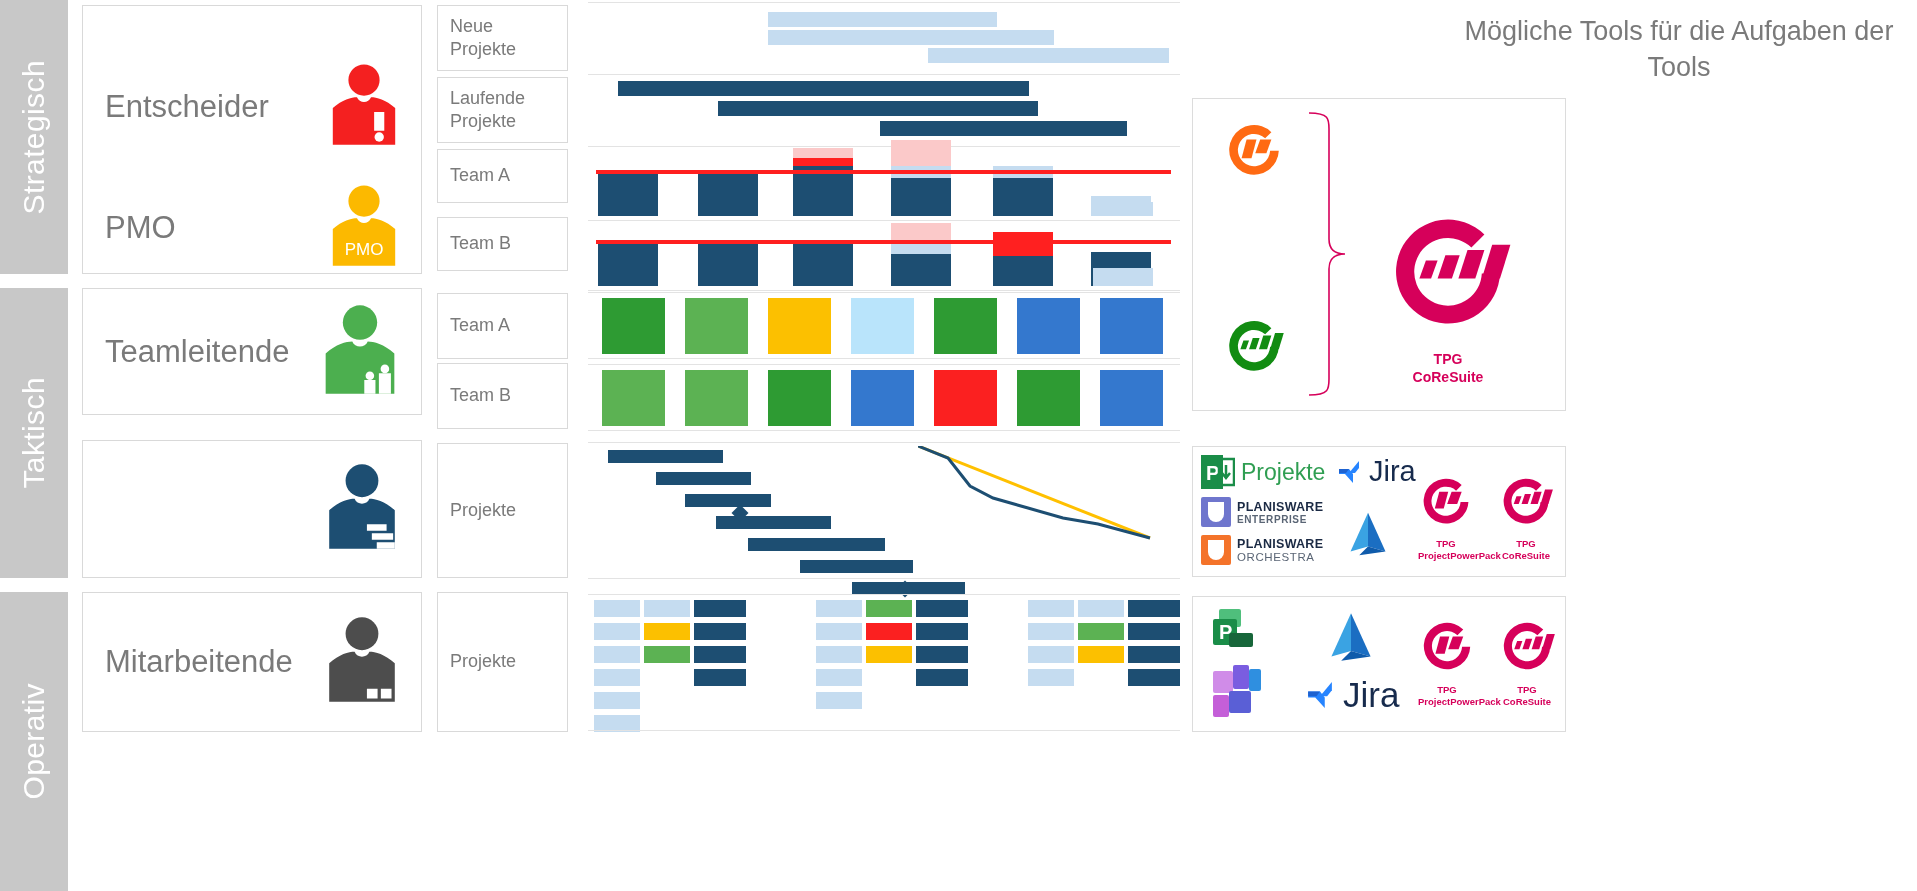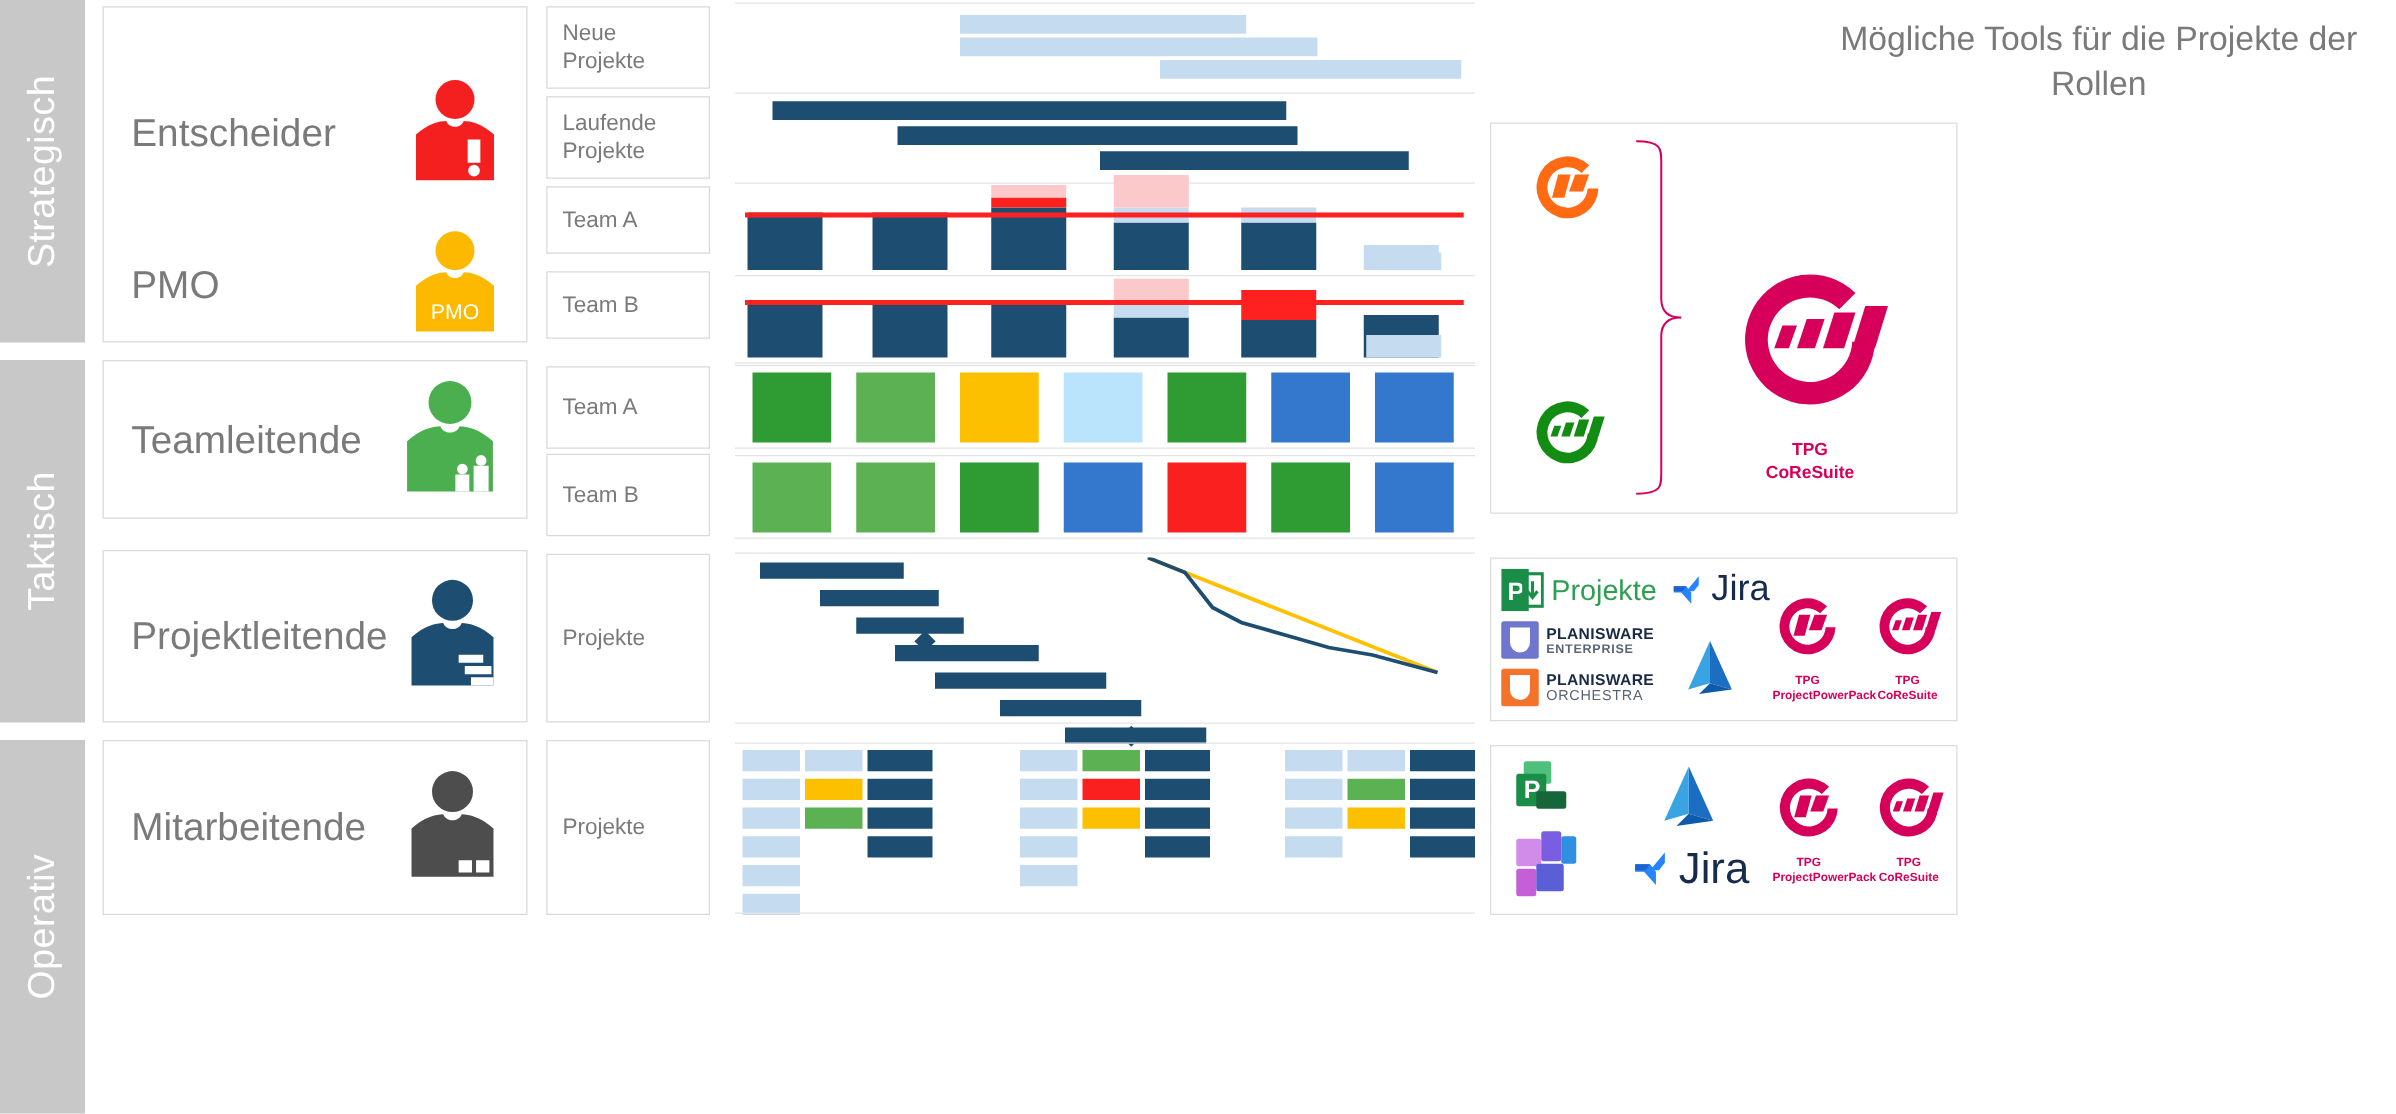--- a/index.html
+++ b/index.html
@@ -78,21 +78,20 @@
       <div class="role-icon"><svg width="86" height="91" viewBox="0 0 100 106">
           <circle cx="50" cy="21" r="20" fill="#4caf4f"></circle>
           <path d="M10 57 C22 46 34 43 41 43 C44 51 56 51 59 43 C66 43 78 46 90 57 L90 104 L10 104 Z" fill="#4caf4f"></path>
           <path d="M55 88 h13 v16 h-13 Z" fill="#fff"></path>
           <path d="M72 80 h14 v24 h-14 Z" fill="#fff"></path>
           <circle cx="61.5" cy="83" r="5" fill="#fff"></circle>
           <circle cx="79" cy="75" r="5" fill="#fff"></circle>
         </svg></div>
     </div>
     <div class="role-card" style="top: 440px; height: 138px;">
-      <div class="role-label">Projektleitende</div>
       <div class="role-icon"><svg width="82" height="87" viewBox="0 0 100 106">
           <circle cx="50" cy="21" r="20" fill="#1d4e72"></circle>
           <path d="M10 57 C22 46 34 43 41 43 C44 51 56 51 59 43 C66 43 78 46 90 57 L90 104 L10 104 Z" fill="#1d4e72"></path>
           <path d="M56 74 h24 v8 h-24 Z" fill="#fff"></path>
           <path d="M62 85 h26 v8 h-26 Z" fill="#fff"></path>
           <path d="M68 96 h22 v8 h-22 Z" fill="#fff"></path>
         </svg></div>
     </div>
     <div class="role-card" style="top: 592px; height: 140px;">
       <div class="role-label">Mitarbeitende</div>
@@ -250,21 +249,21 @@
       <div class="bar" style="left: 540px; top: 27px; width: 52px; height: 17px; background: rgb(29, 78, 114);"></div>
       <div class="bar" style="left: 440px; top: 50px; width: 46px; height: 17px; background: rgb(197, 220, 240);"></div>
       <div class="bar" style="left: 490px; top: 50px; width: 46px; height: 17px; background: rgb(252, 192, 0);"></div>
       <div class="bar" style="left: 540px; top: 50px; width: 52px; height: 17px; background: rgb(29, 78, 114);"></div>
       <div class="bar" style="left: 440px; top: 73px; width: 46px; height: 17px; background: rgb(197, 220, 240);"></div>
       <div class="bar" style="left: 540px; top: 73px; width: 52px; height: 17px; background: rgb(29, 78, 114);"></div>
     </div>
     <div class="viz-line-top" style="top: 730px;"></div>
   </div>
 
-<div class="right-title">Mögliche Tools für die Projekte der Rollen</div>
+<div class="right-title">Mögliche Tools für die Aufgaben der Tools</div>
 <div id="tools">
     <div class="tool-panel" style="left: 1192px; top: 98px; width: 374px; height: 313px;">
       <svg width="60" height="290" style="position: absolute; left: 110px; top: 10px;">
         <path d="M6 4 C26 4 26 10 26 20 L26 130 C26 142 34 145 42 145 C34 145 26 148 26 160 L26 270 C26 280 26 286 6 286" fill="none" stroke="#d6005a" stroke-width="1.6"></path>
       </svg>
       <div style="position: absolute; left: 30px; top: 22px;"><svg width="62" height="62" viewBox="0 0 100 100">
           <path d="M78 18 A40 40 0 1 0 90 48 L76 48 A26 26 0 1 1 68 28 Z" fill="#ff6a13"></path>
           <path d="M38 30 L54 30 L46 60 L30 60 Z" fill="#ff6a13"></path>
           <path d="M60 30 L78 30 L70 52 L52 52 Z" fill="#ff6a13"></path>
         </svg></div>

